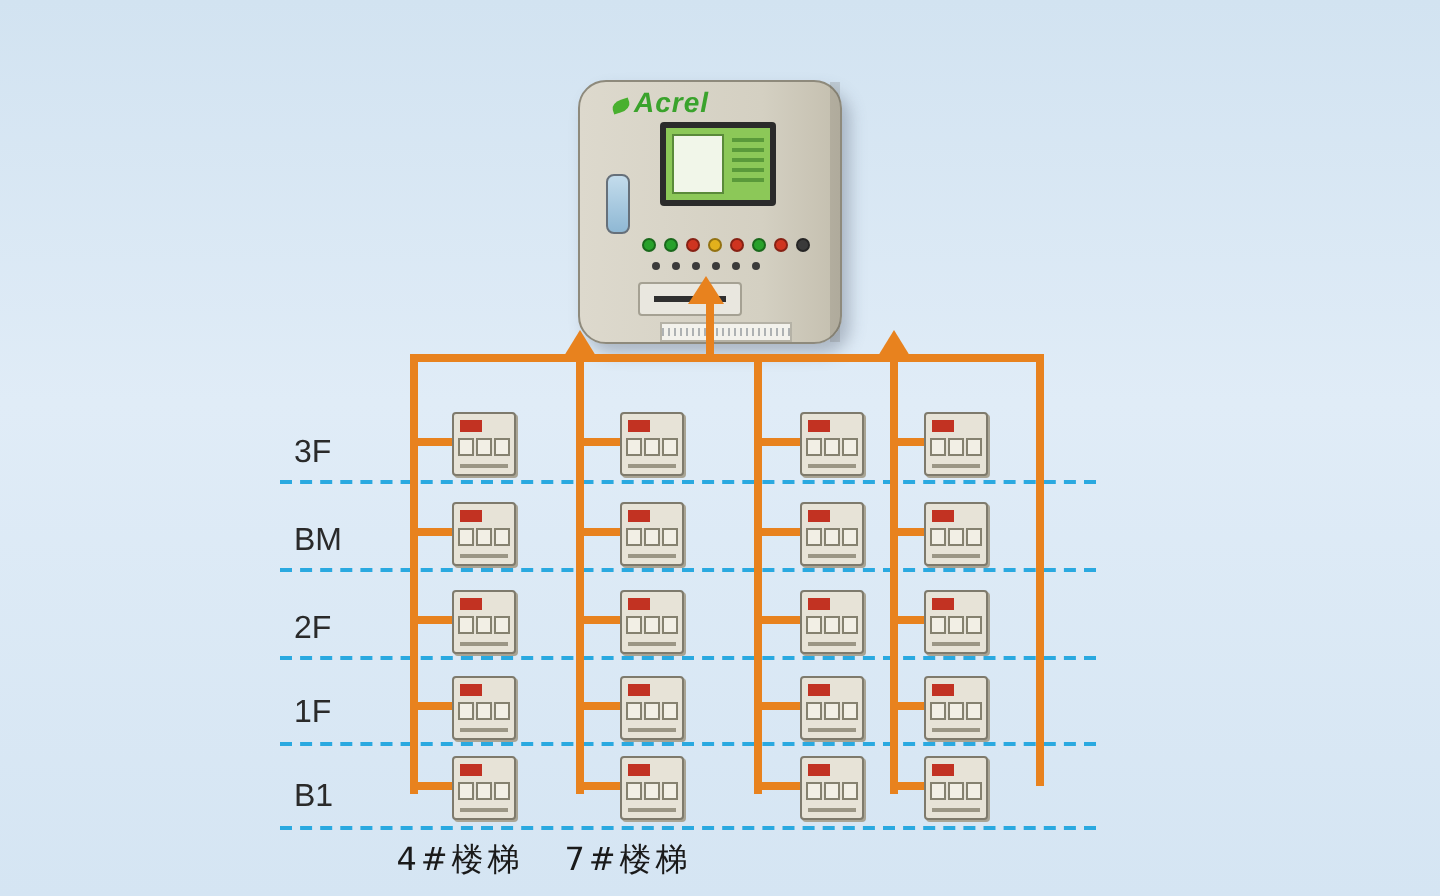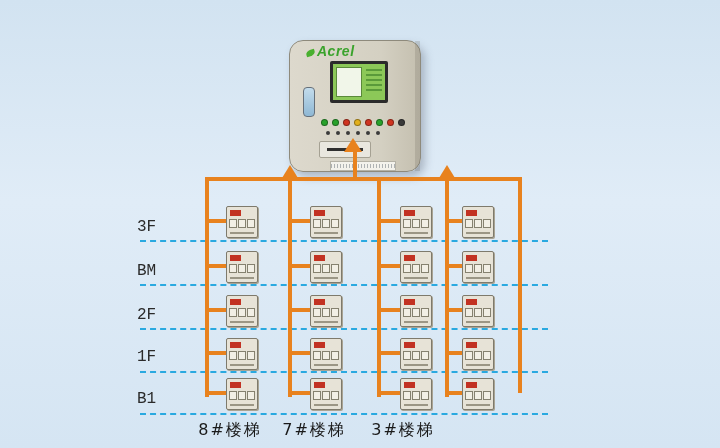--- a/index.html
+++ b/index.html
@@ -60,21 +60,21 @@
   
   .device{position:absolute;z-index:3;width:30px;height:30px;top:var(--top);left:var(--left);
     background:#e7e3d7;border:1px solid #7e7a6c;border-radius:2px;box-shadow:1px 1px 0 #a9a494;}
   .device::before{content:"";position:absolute;left:3px;top:3px;width:11px;height:6px;background:#c23222;}
   .device::after{content:"";position:absolute;left:3px;right:3px;bottom:3px;height:2px;background:#9b9685;}
   .ports{position:absolute;left:3px;top:13px;width:6px;height:7px;background:#f2efe5;display:block;
     box-shadow:0 0 0 1px #85816f, 9px 0 0 0 #f2efe5, 9px 0 0 1px #85816f, 18px 0 0 0 #f2efe5, 18px 0 0 1px #85816f;}
   
   .dash{position:absolute;left:140px;width:408px;height:0;border-top:2px dashed #2aa9e0;z-index:1;}
   .d1{top:240px}.d2{top:284px}.d3{top:328px}.d4{top:371px}.d5{top:413px}
-  .floor{position:absolute;left:137px;z-index:4;font-family:Liberation Mono, monospace;font-size:16px;color:#2a2a2a;}
+  .floor{position:absolute;left:147px;z-index:4;font-family:Liberation Sans, sans-serif;font-size:16px;color:#2a2a2a;}
   .f1{top:218px}.f2{top:262px}.f3{top:306px}.f4{top:348px}.f5{top:390px}
   .stair{position:absolute;top:420px;transform:translateX(-50%);z-index:4;
     font-family:"DejaVu Sans",sans-serif;font-size:16px;color:#1a1a1a;letter-spacing:2px;}
   .s1{left:230px}.s2{left:314px}.s3{left:403px}.s4{left:468px}
 </style>
 </head>
 <body>
 
 <div class="stage">
 
@@ -209,17 +209,16 @@
   <div class="device row5 col2">
       <span class="ports"></span>
     </div>
   <div class="device row5 col3">
       <span class="ports"></span>
     </div>
   <div class="device row5 col4">
       <span class="ports"></span>
     </div>
 
-  <span class="stair s1">8#楼梯</span>
+  <span class="stair s1">4#楼梯</span>
   <span class="stair s2">7#楼梯</span>
-  <span class="stair s3">3#楼梯</span>
 
 </div>
 
 </body></html>

